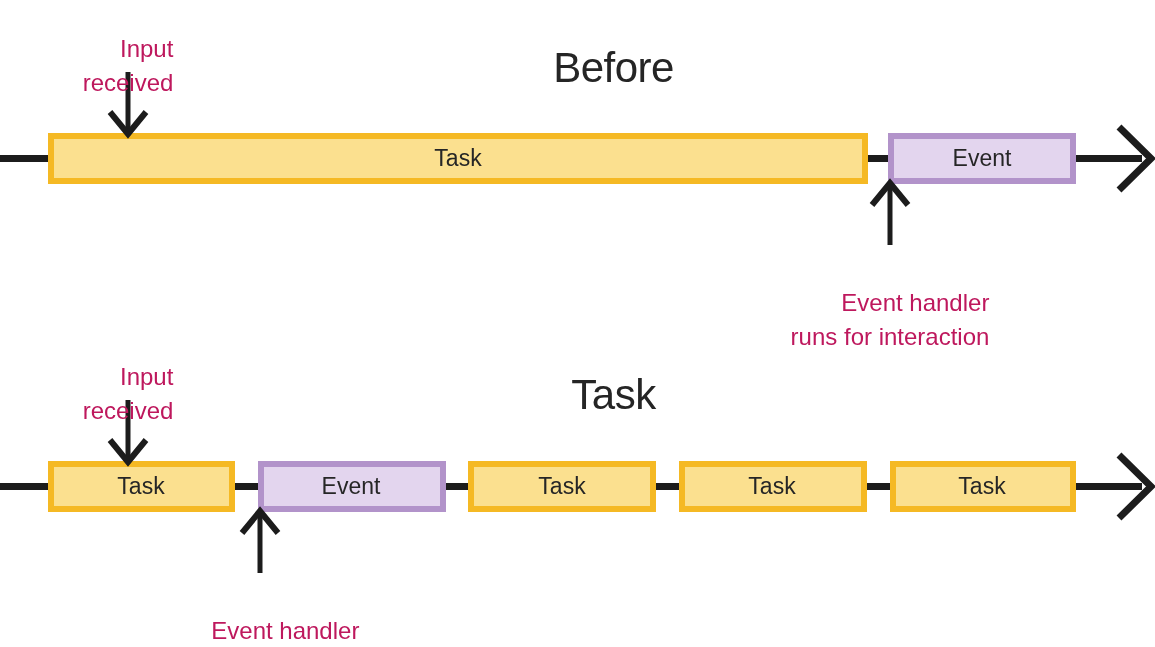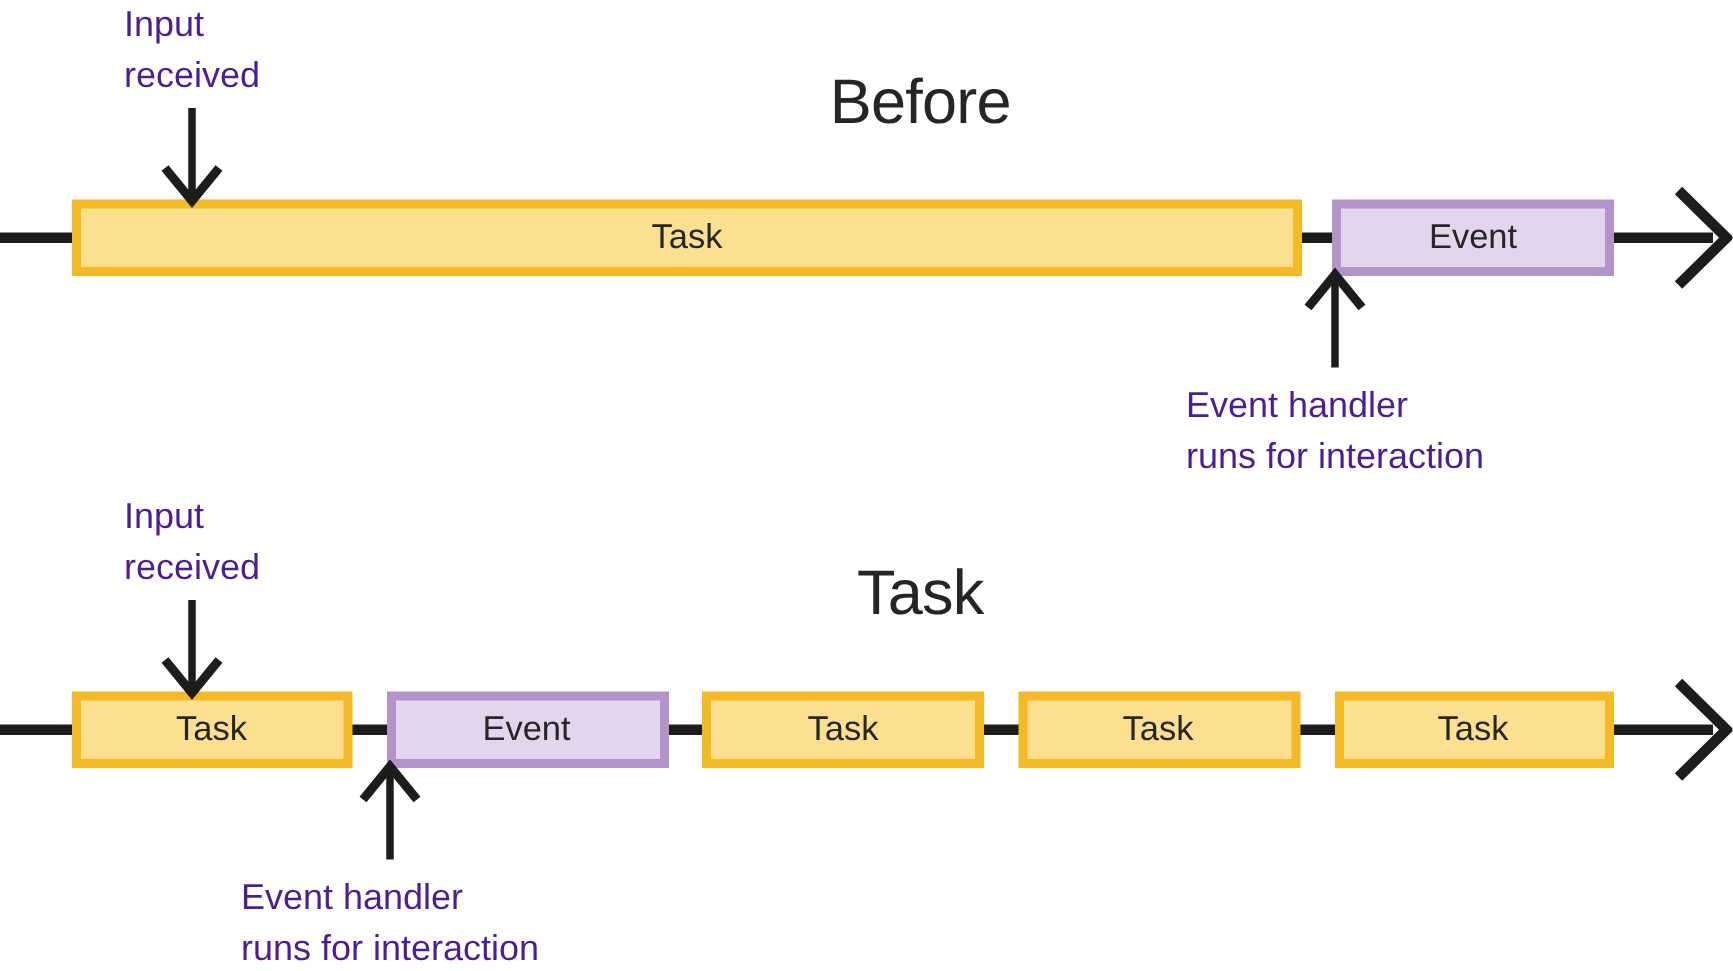--- a/index.html
+++ b/index.html
@@ -47,25 +47,26 @@
     font-size: 23px;
     color: #262626;
     text-align: left;
     white-space: nowrap;
     line-height: 1;
     transform: translate(-50%, -50%);
   }
   .caption {
     position: absolute;
     font-size: 24px;
-    color: #4c1d95;
-    text-align: left;
+    color: #be185d;
+    text-align: right;
     line-height: 1.42;
     white-space: pre-line;
     transform: translateX(-50%);
+    margin-top: 32px;
   }
 </style>
 </head>
 <body>
 
 <div id="stage">
 
   <svg class="diagram" viewBox="0 0 1155 647" xmlns="http://www.w3.org/2000/svg">
 
     <g>

